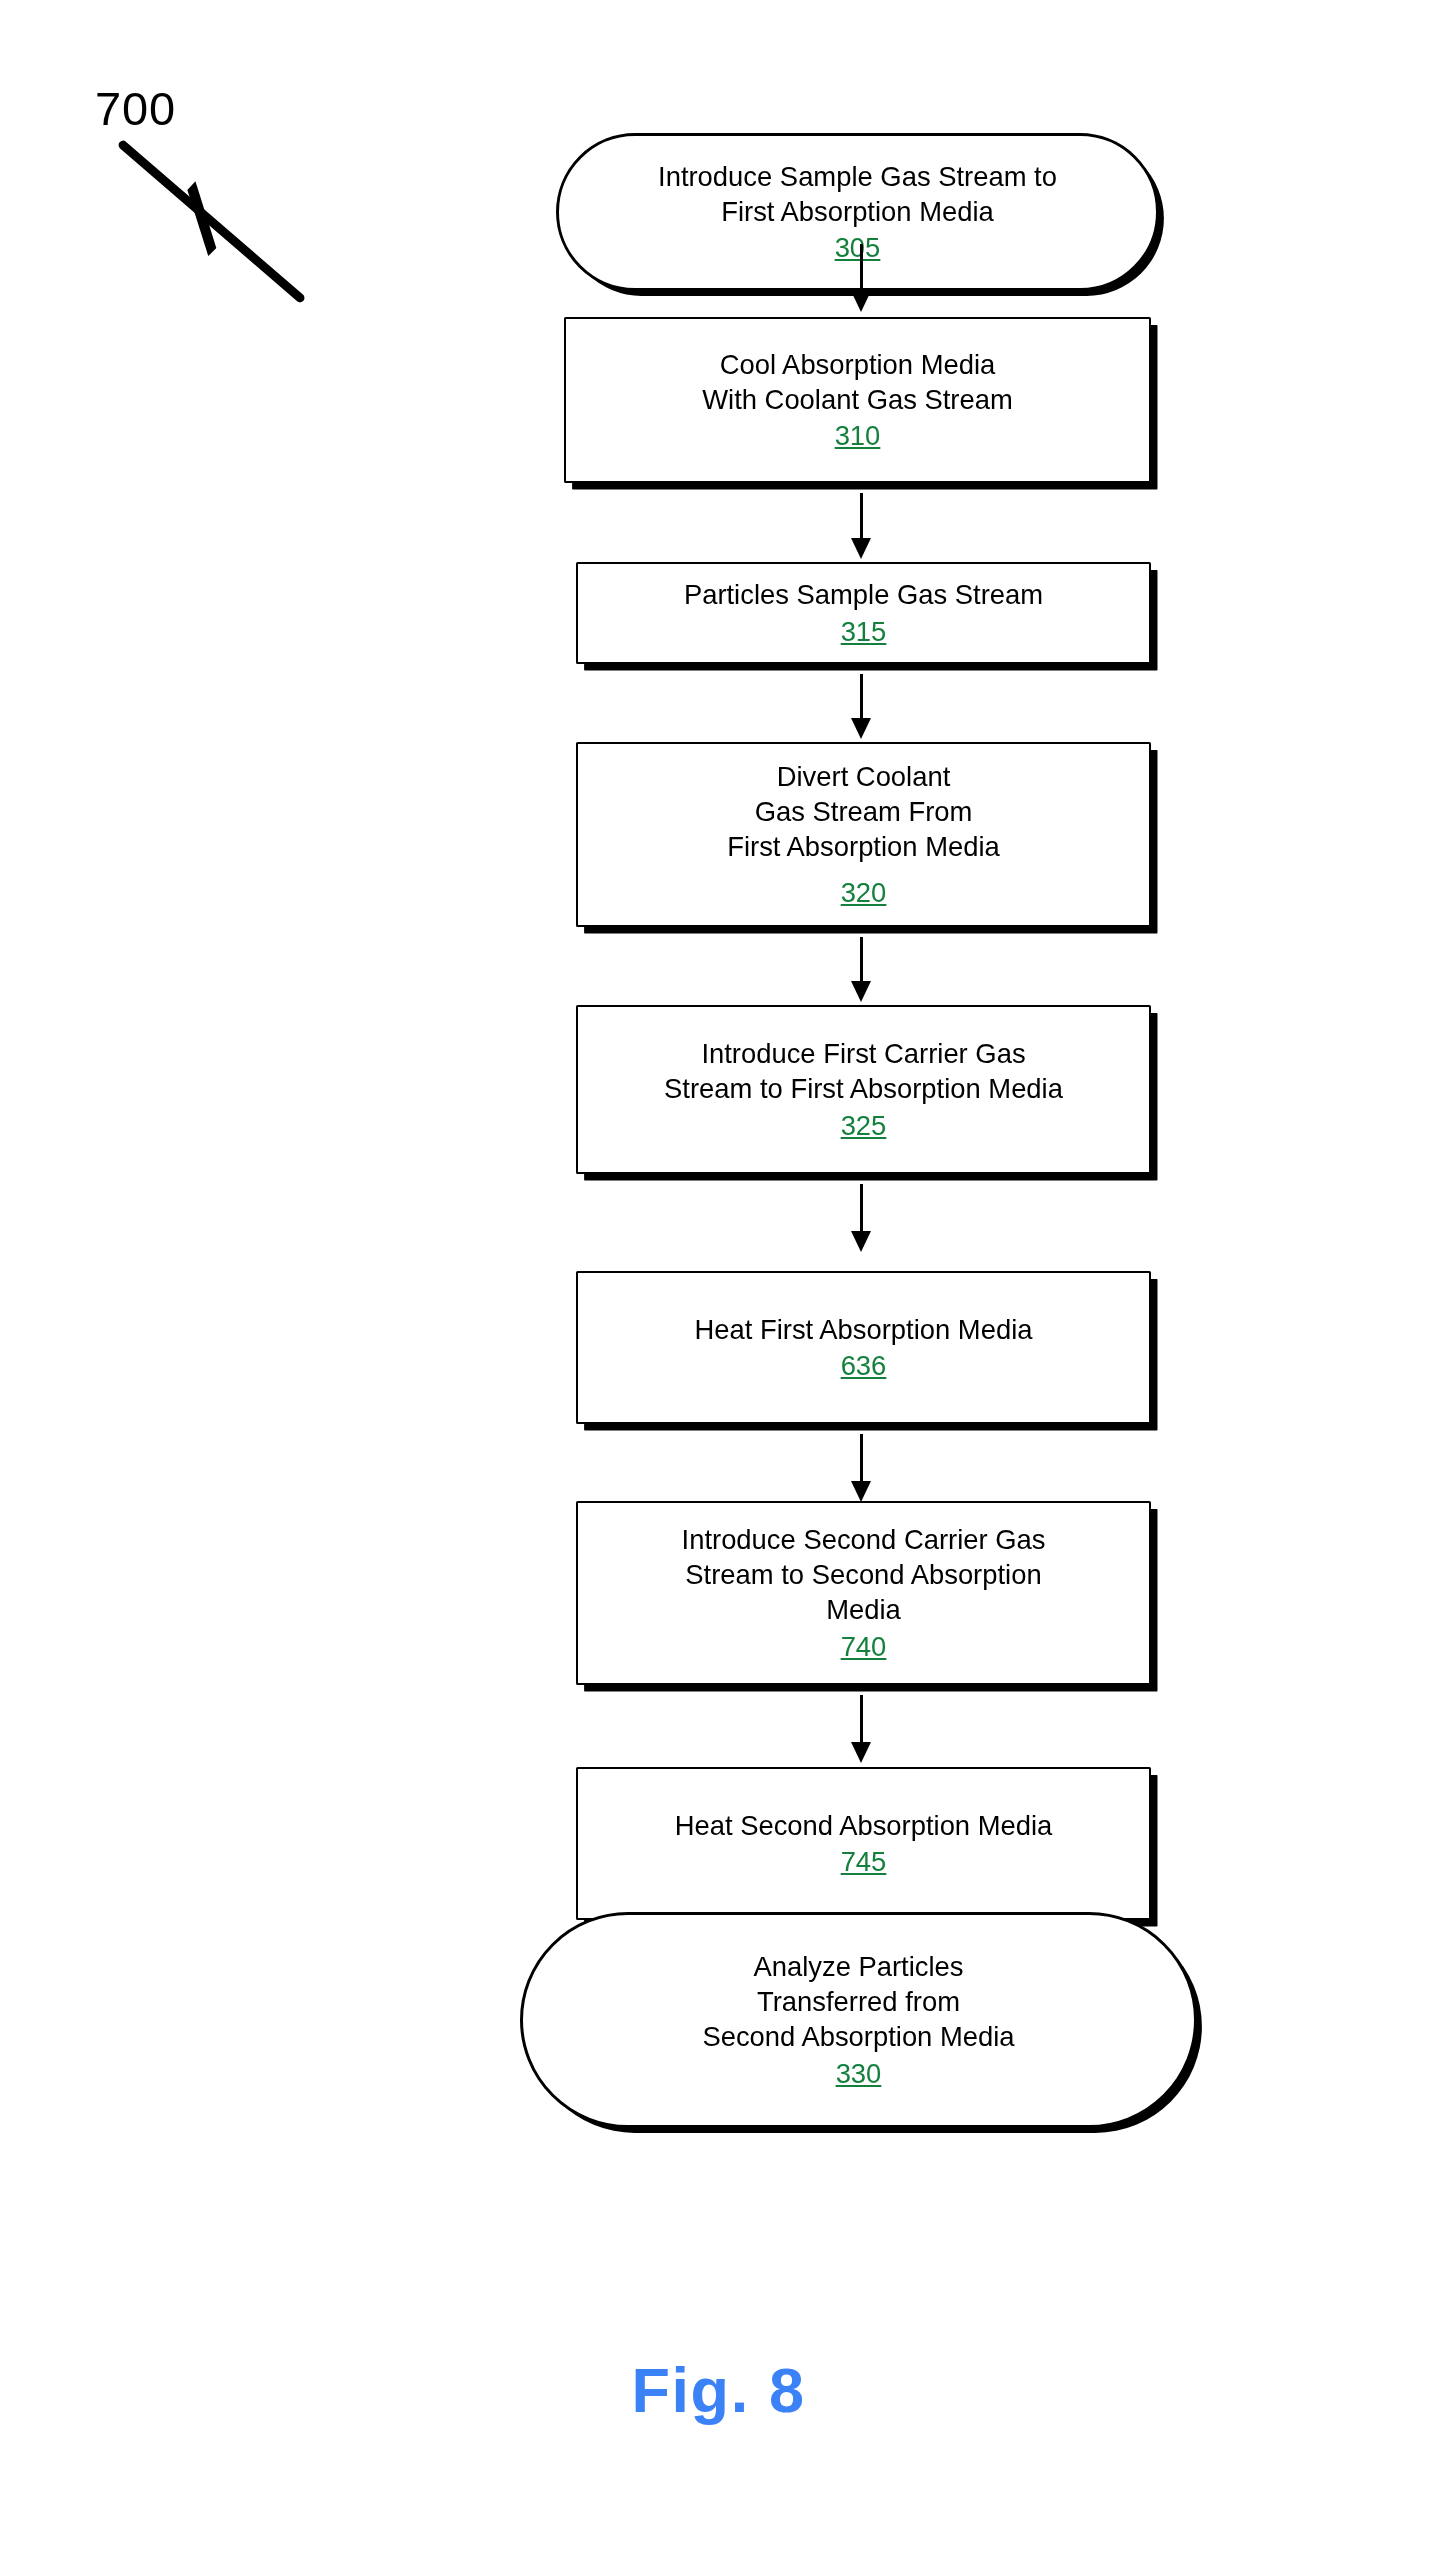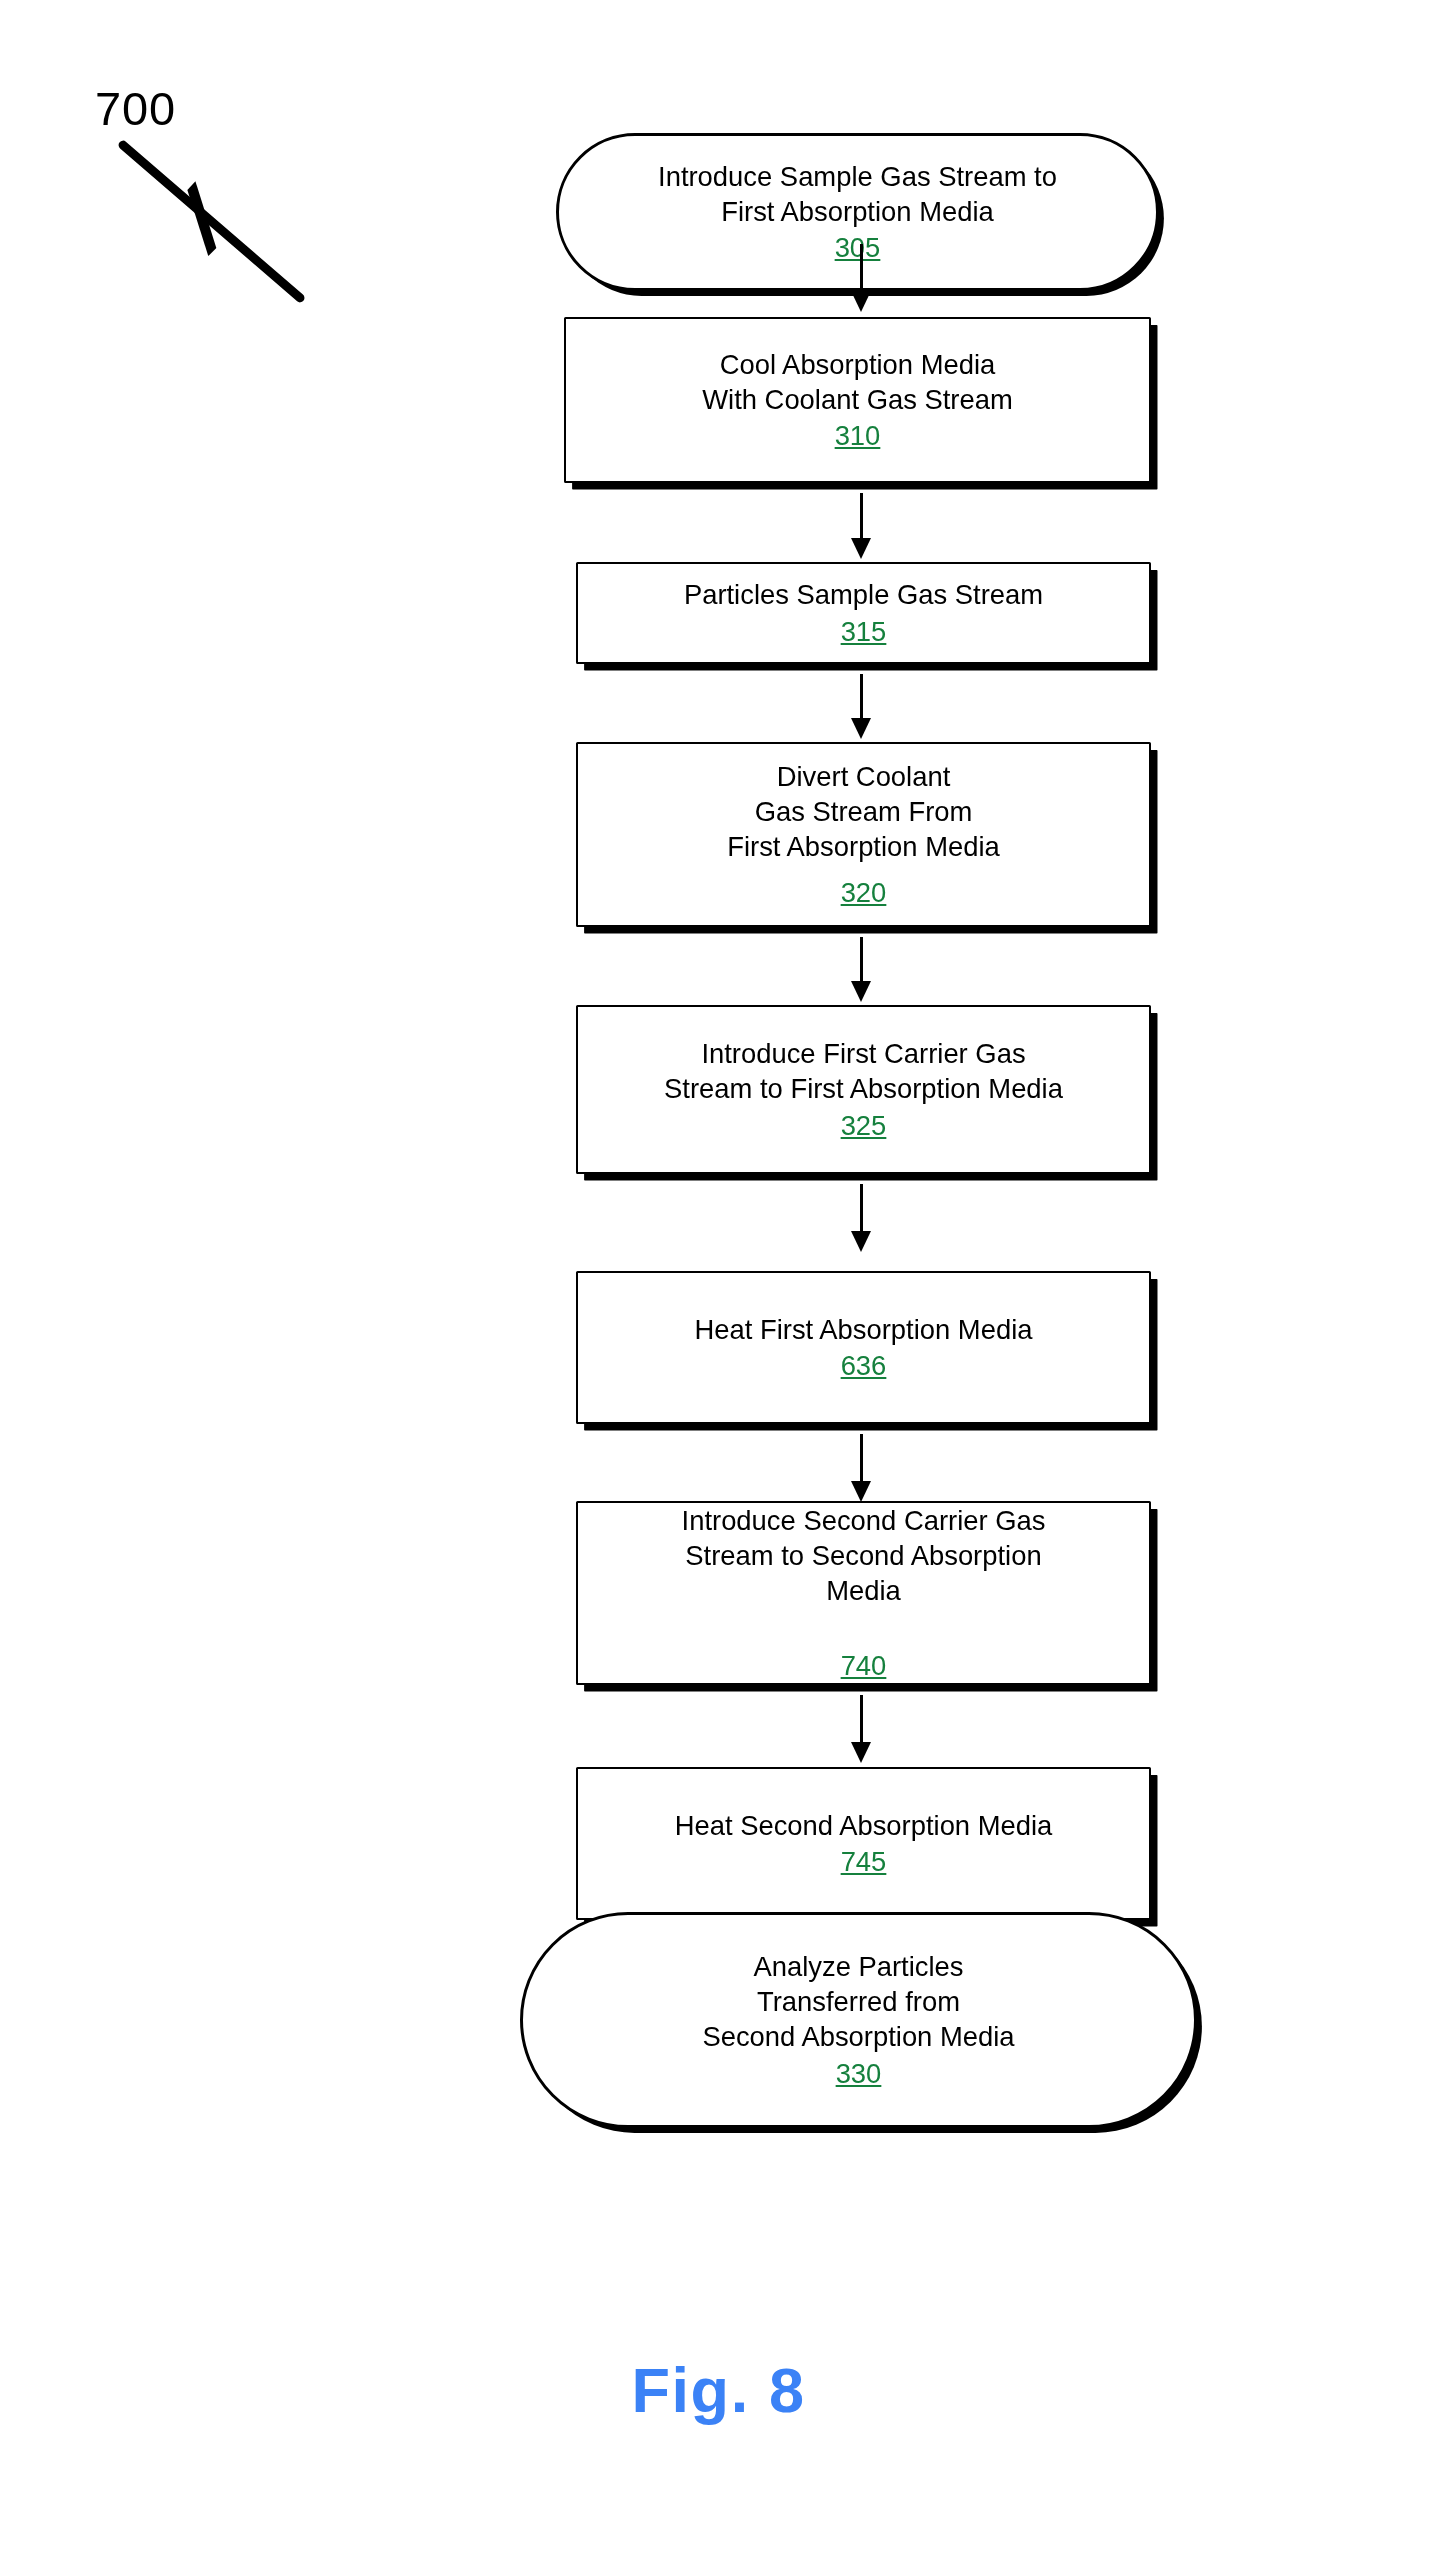--- a/index.html
+++ b/index.html
@@ -183,21 +183,21 @@
   <div class="node rect" style="left:576px; top:1271px; width:575px; height:153px;">
     <div class="node-text">Heat First Absorption Media</div>
     <div class="node-ref">636</div>
   </div>
 
   <div class="arrow" style="left:851px; top:1434px; height:68px;">
     <div class="shaft" style="height:48px;"></div>
     <div class="head"></div>
   </div>
 
-  <div class="node rect" style="left:576px; top:1501px; width:575px; height:184px;justify-content:space-between;">
+  <div class="node rect" style="left:576px; top:1501px; width:575px; height:184px;">
     <div class="node-text">Introduce Second Carrier Gas
 Stream to Second Absorption
 Media</div>
     <div class="node-ref">740</div>
   </div>
 
   <div class="arrow" style="left:851px; top:1695px; height:68px;">
     <div class="shaft" style="height:48px;"></div>
     <div class="head"></div>
   </div>

